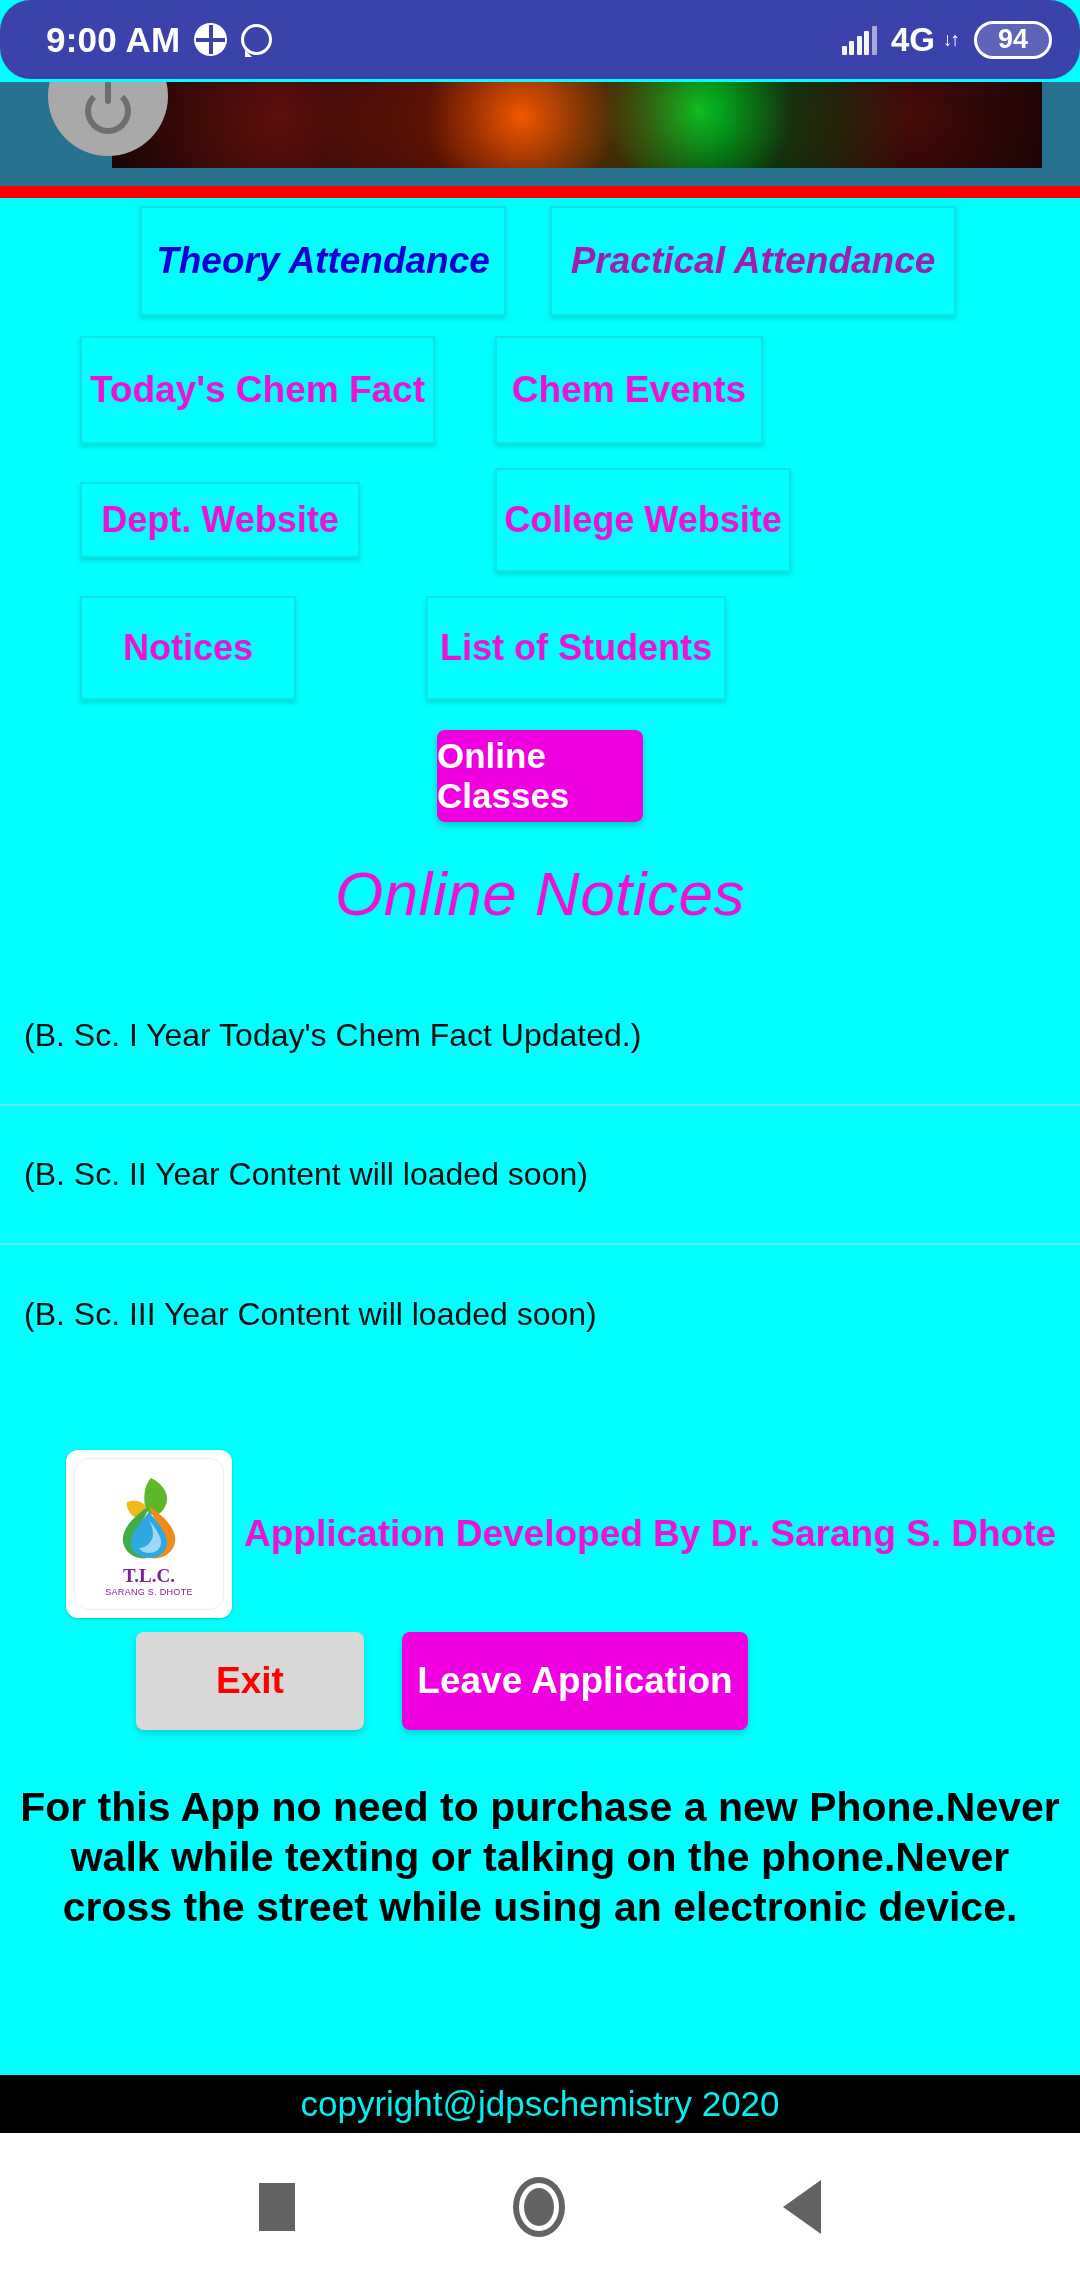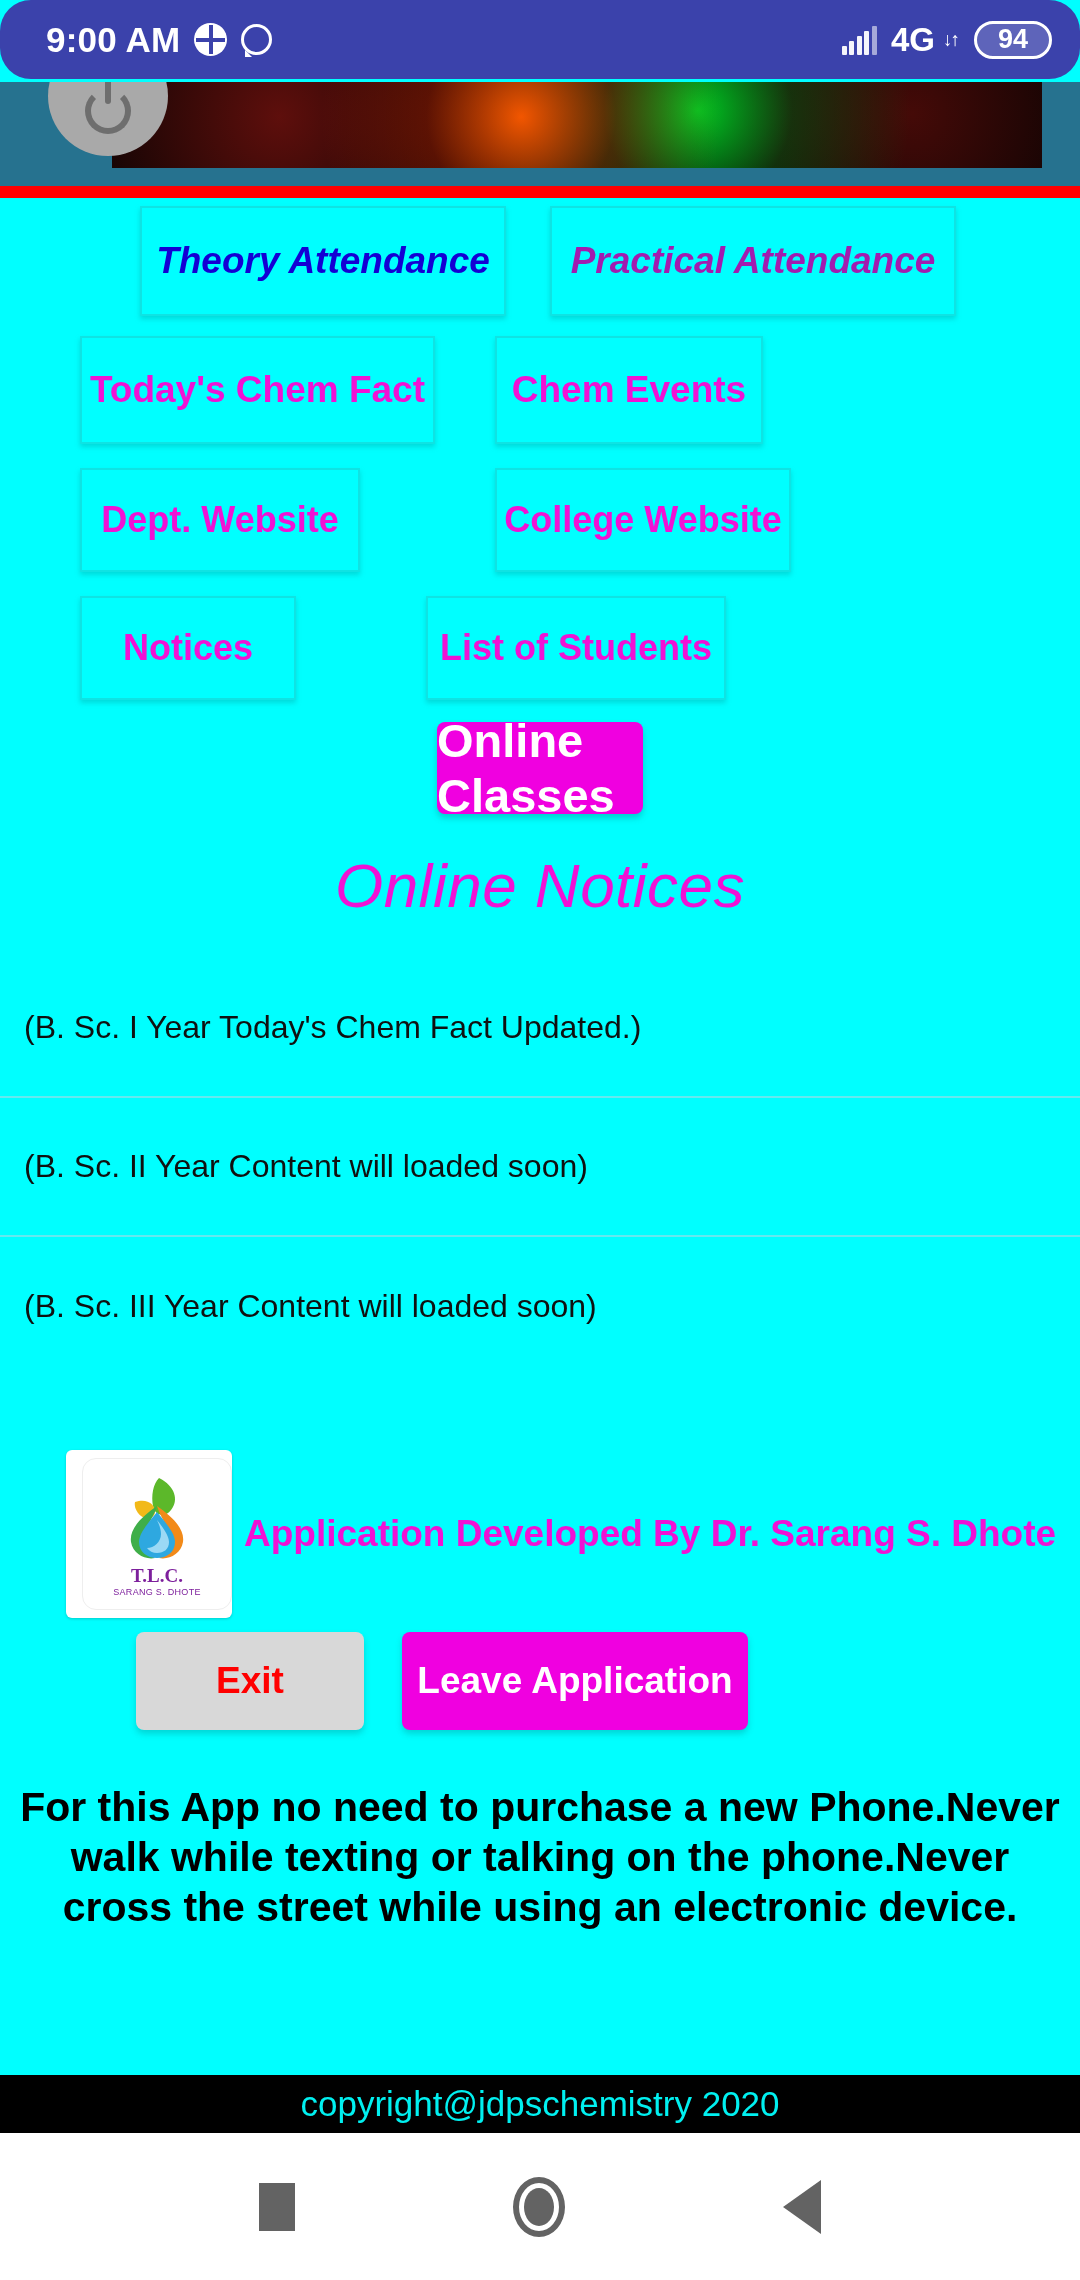--- a/index.html
+++ b/index.html
@@ -91,36 +91,37 @@
     background:#00ffff; border:2px solid #0fe3e3;
     box-shadow:0 3px 5px rgba(0,150,150,.35);
     display:flex; align-items:center; justify-content:center;
     font-weight:bold; text-align:center;
     font-family:"Liberation Sans", sans-serif;
   }
   .b-theory    { width:366px; height:110px; font-size:37px; color:#1400d4; }
   .b-practical { width:406px; height:110px; font-size:37px; color:#a21caf; margin-left:22px; }
   .b-chemfact  { width:355px; height:108px; font-size:37px; color:#f012d4; }
   .b-chemevent { width:268px; height:108px; font-size:37px; color:#f012d4; margin-left:60px; }
-  .b-dept      { width:280px; height:104px; font-size:36px; color:#f012d4; }
+  .b-dept      { width:280px; height:76px; font-size:36px; color:#f012d4; }
   .b-college   { width:296px; height:104px; font-size:36px; color:#f012d4; margin-left:135px; }
   .b-notices   { width:216px; height:104px; font-size:36px; color:#f012d4; }
   .b-students  { width:300px; height:104px; font-size:36px; color:#f012d4; margin-left:130px; }
   .r2 { margin-top:20px; }
   .r3 { margin-top:24px; }
   .r4 { margin-top:24px; }
   .row.r2, .row.r3, .row.r4 { justify-content:flex-start; padding-left:80px; }
   .row.r1 { justify-content:flex-start; padding-left:140px;font-style:italic; }
 
   .r5 { margin-top:22px; justify-content:center; }
   .b-online {
     width:206px; height:92px; background:#f000e0; color:#ffffff;
-    border:none; border-radius:8px; font-size:47px; font-weight:bold;
+    border:none; border-radius:8px; font-size:35px; font-weight:bold;
     display:flex; align-items:center; justify-content:center;
     box-shadow:0 4px 6px rgba(0,120,120,.35);
+    margin-top:8px;
   }
 
   
   .notices-head {
     margin-top:36px; text-align:center; font-style:italic;
     font-size:62px; color:#f012d4; letter-spacing:.5px;
   }
 
   
   .notice-list { margin-top:38px; }
@@ -130,22 +131,22 @@
     border-bottom:2px solid #66e8ee;
   }
   .notice-item:last-child { border-bottom:none; }
 
   
   .credit {
     position:absolute; top:1450px; left:0; width:1080px;
     display:flex; align-items:center; padding-left:66px;
   }
   .logo-card {
-    width:166px; height:168px; background:#ffffff; border-radius:6px;
-    display:flex; align-items:center; justify-content:flex-end; flex:none;
+    width:166px; height:168px; background:#ffffff; border-radius:12px;
+    display:flex; align-items:center; justify-content:center; flex:none;
     box-shadow:0 1px 3px rgba(0,0,0,.2);
   }
   .logo-inner {
     width:150px; height:152px; border-radius:14px; background:#ffffff;
     display:flex; flex-direction:column; align-items:center; justify-content:center;
     border:1px solid #eee;
   }
   .logo-mark { width:88px; height:92px; }
   .logo-tlc  { font-family:"Liberation Serif", serif; font-weight:bold;
                font-size:19px; color:#7d1f9c; line-height:1; margin-top:2px; }

